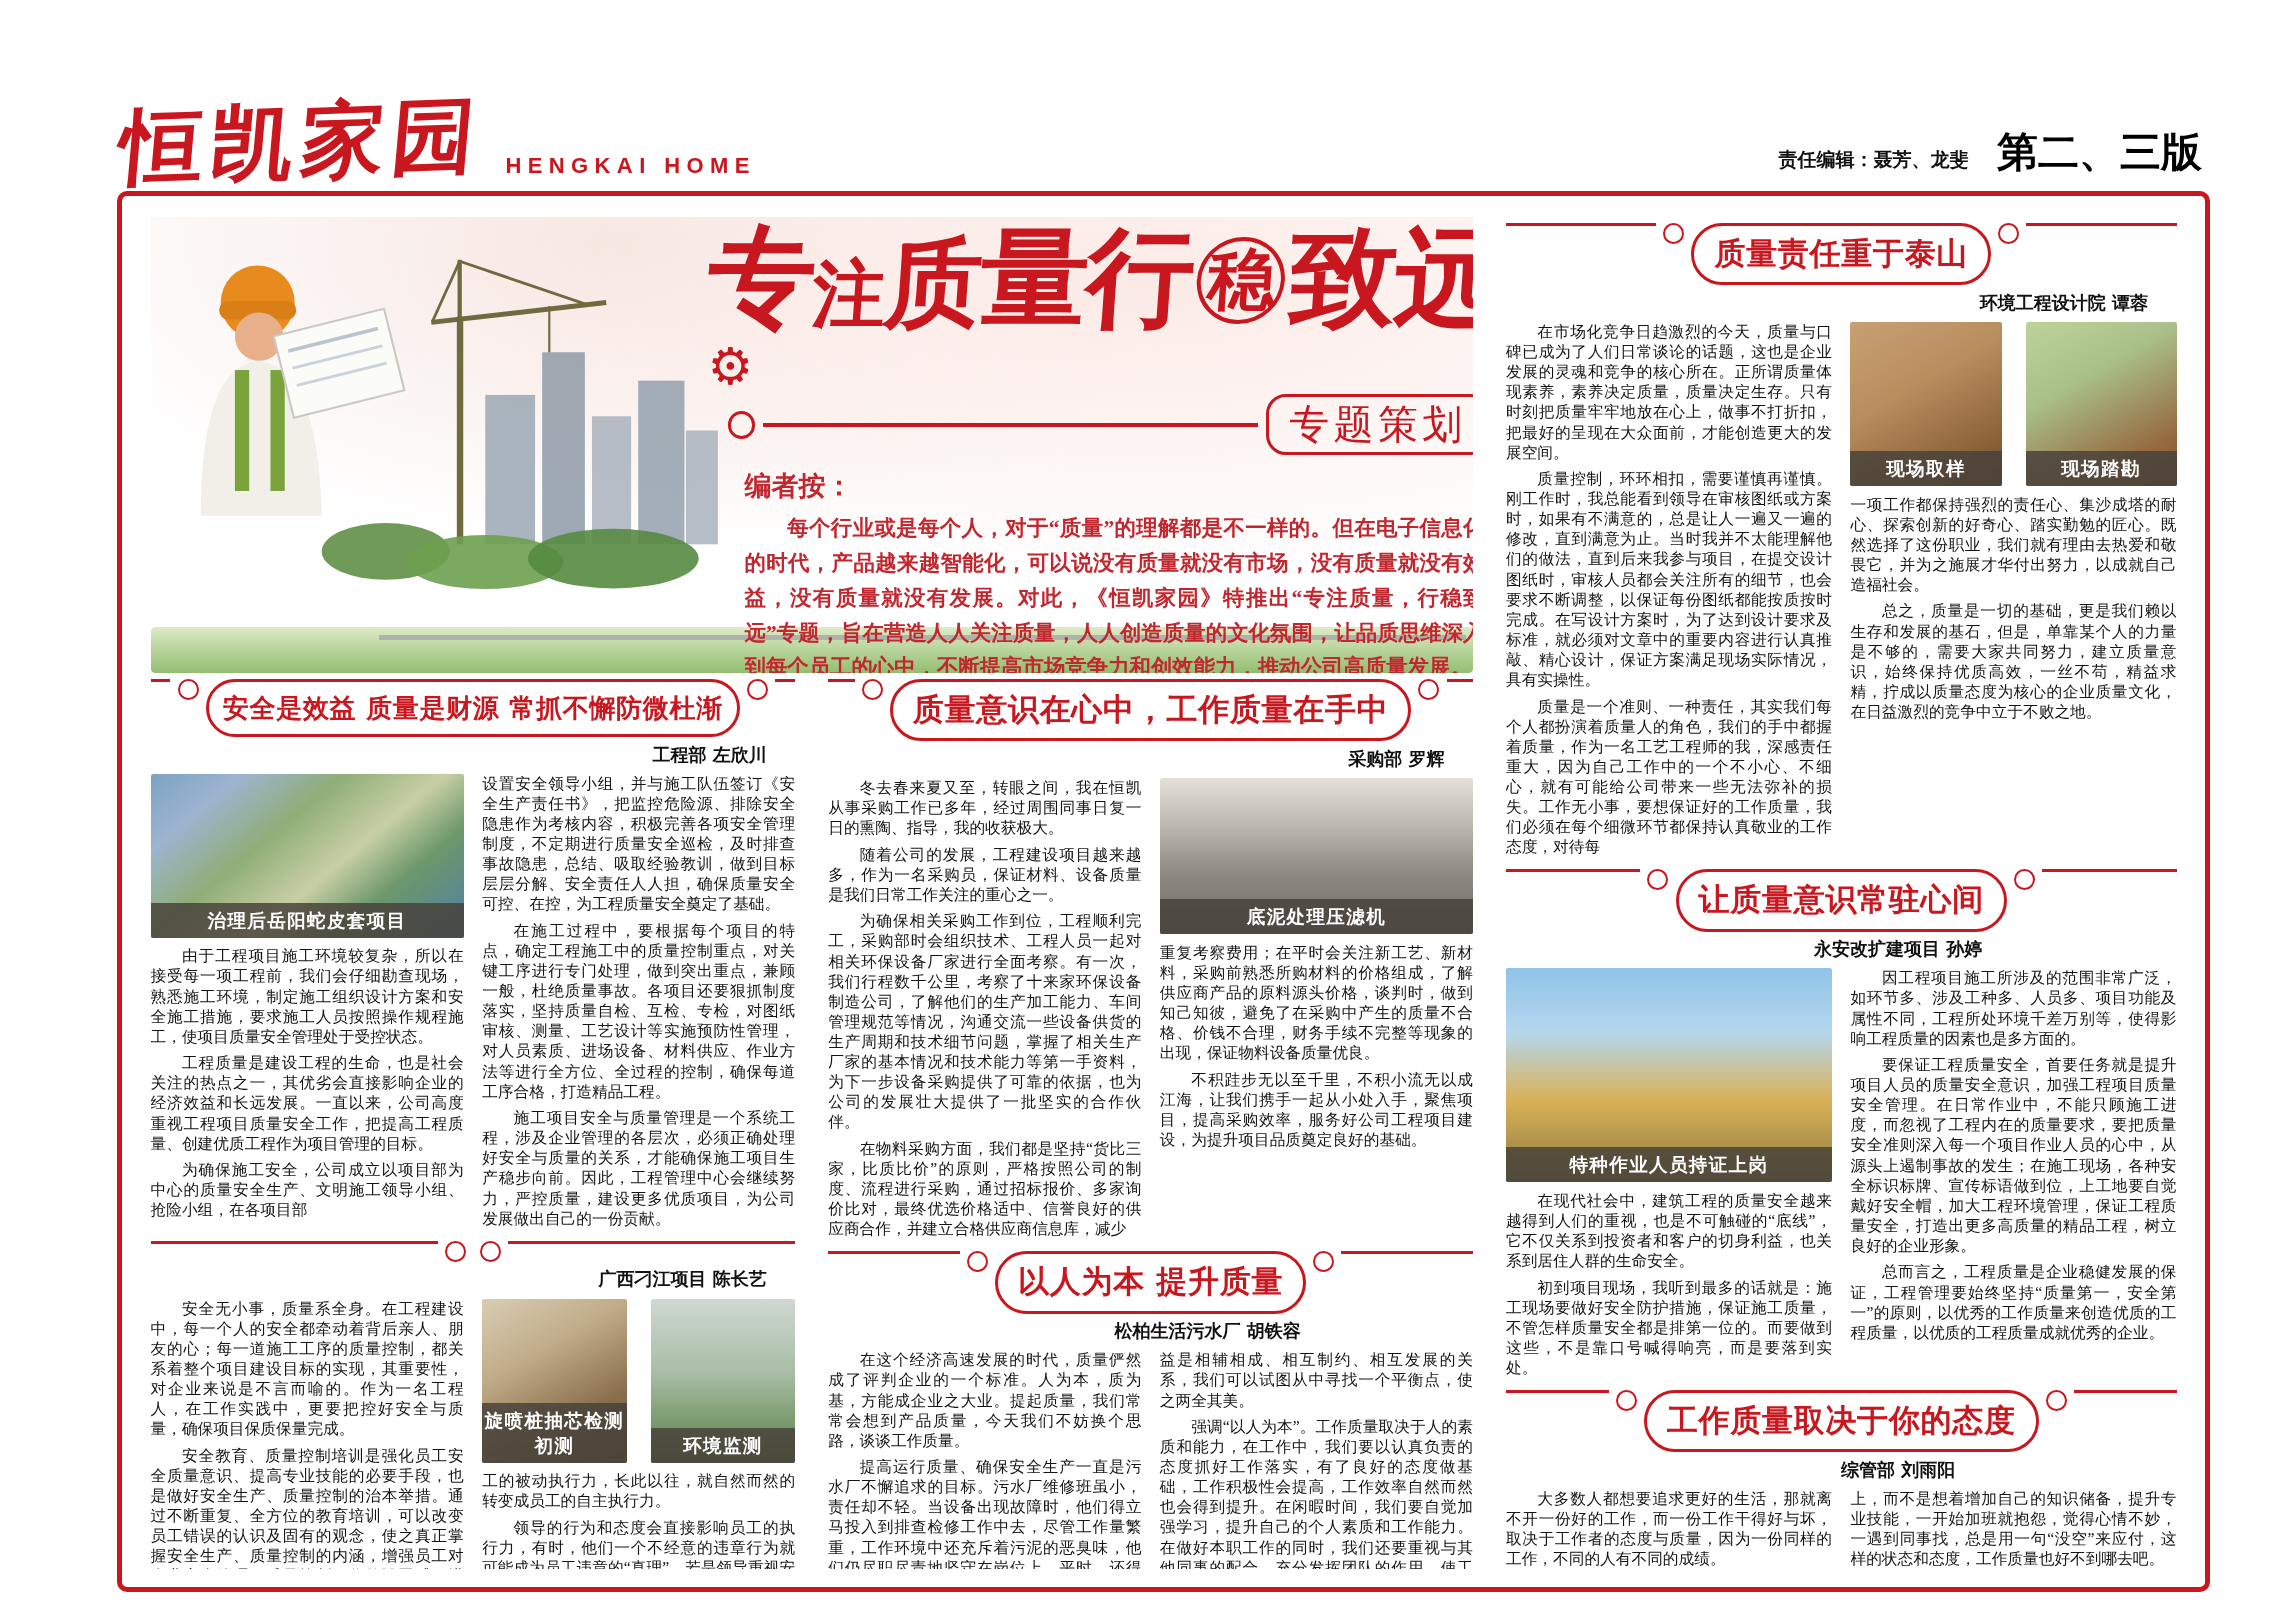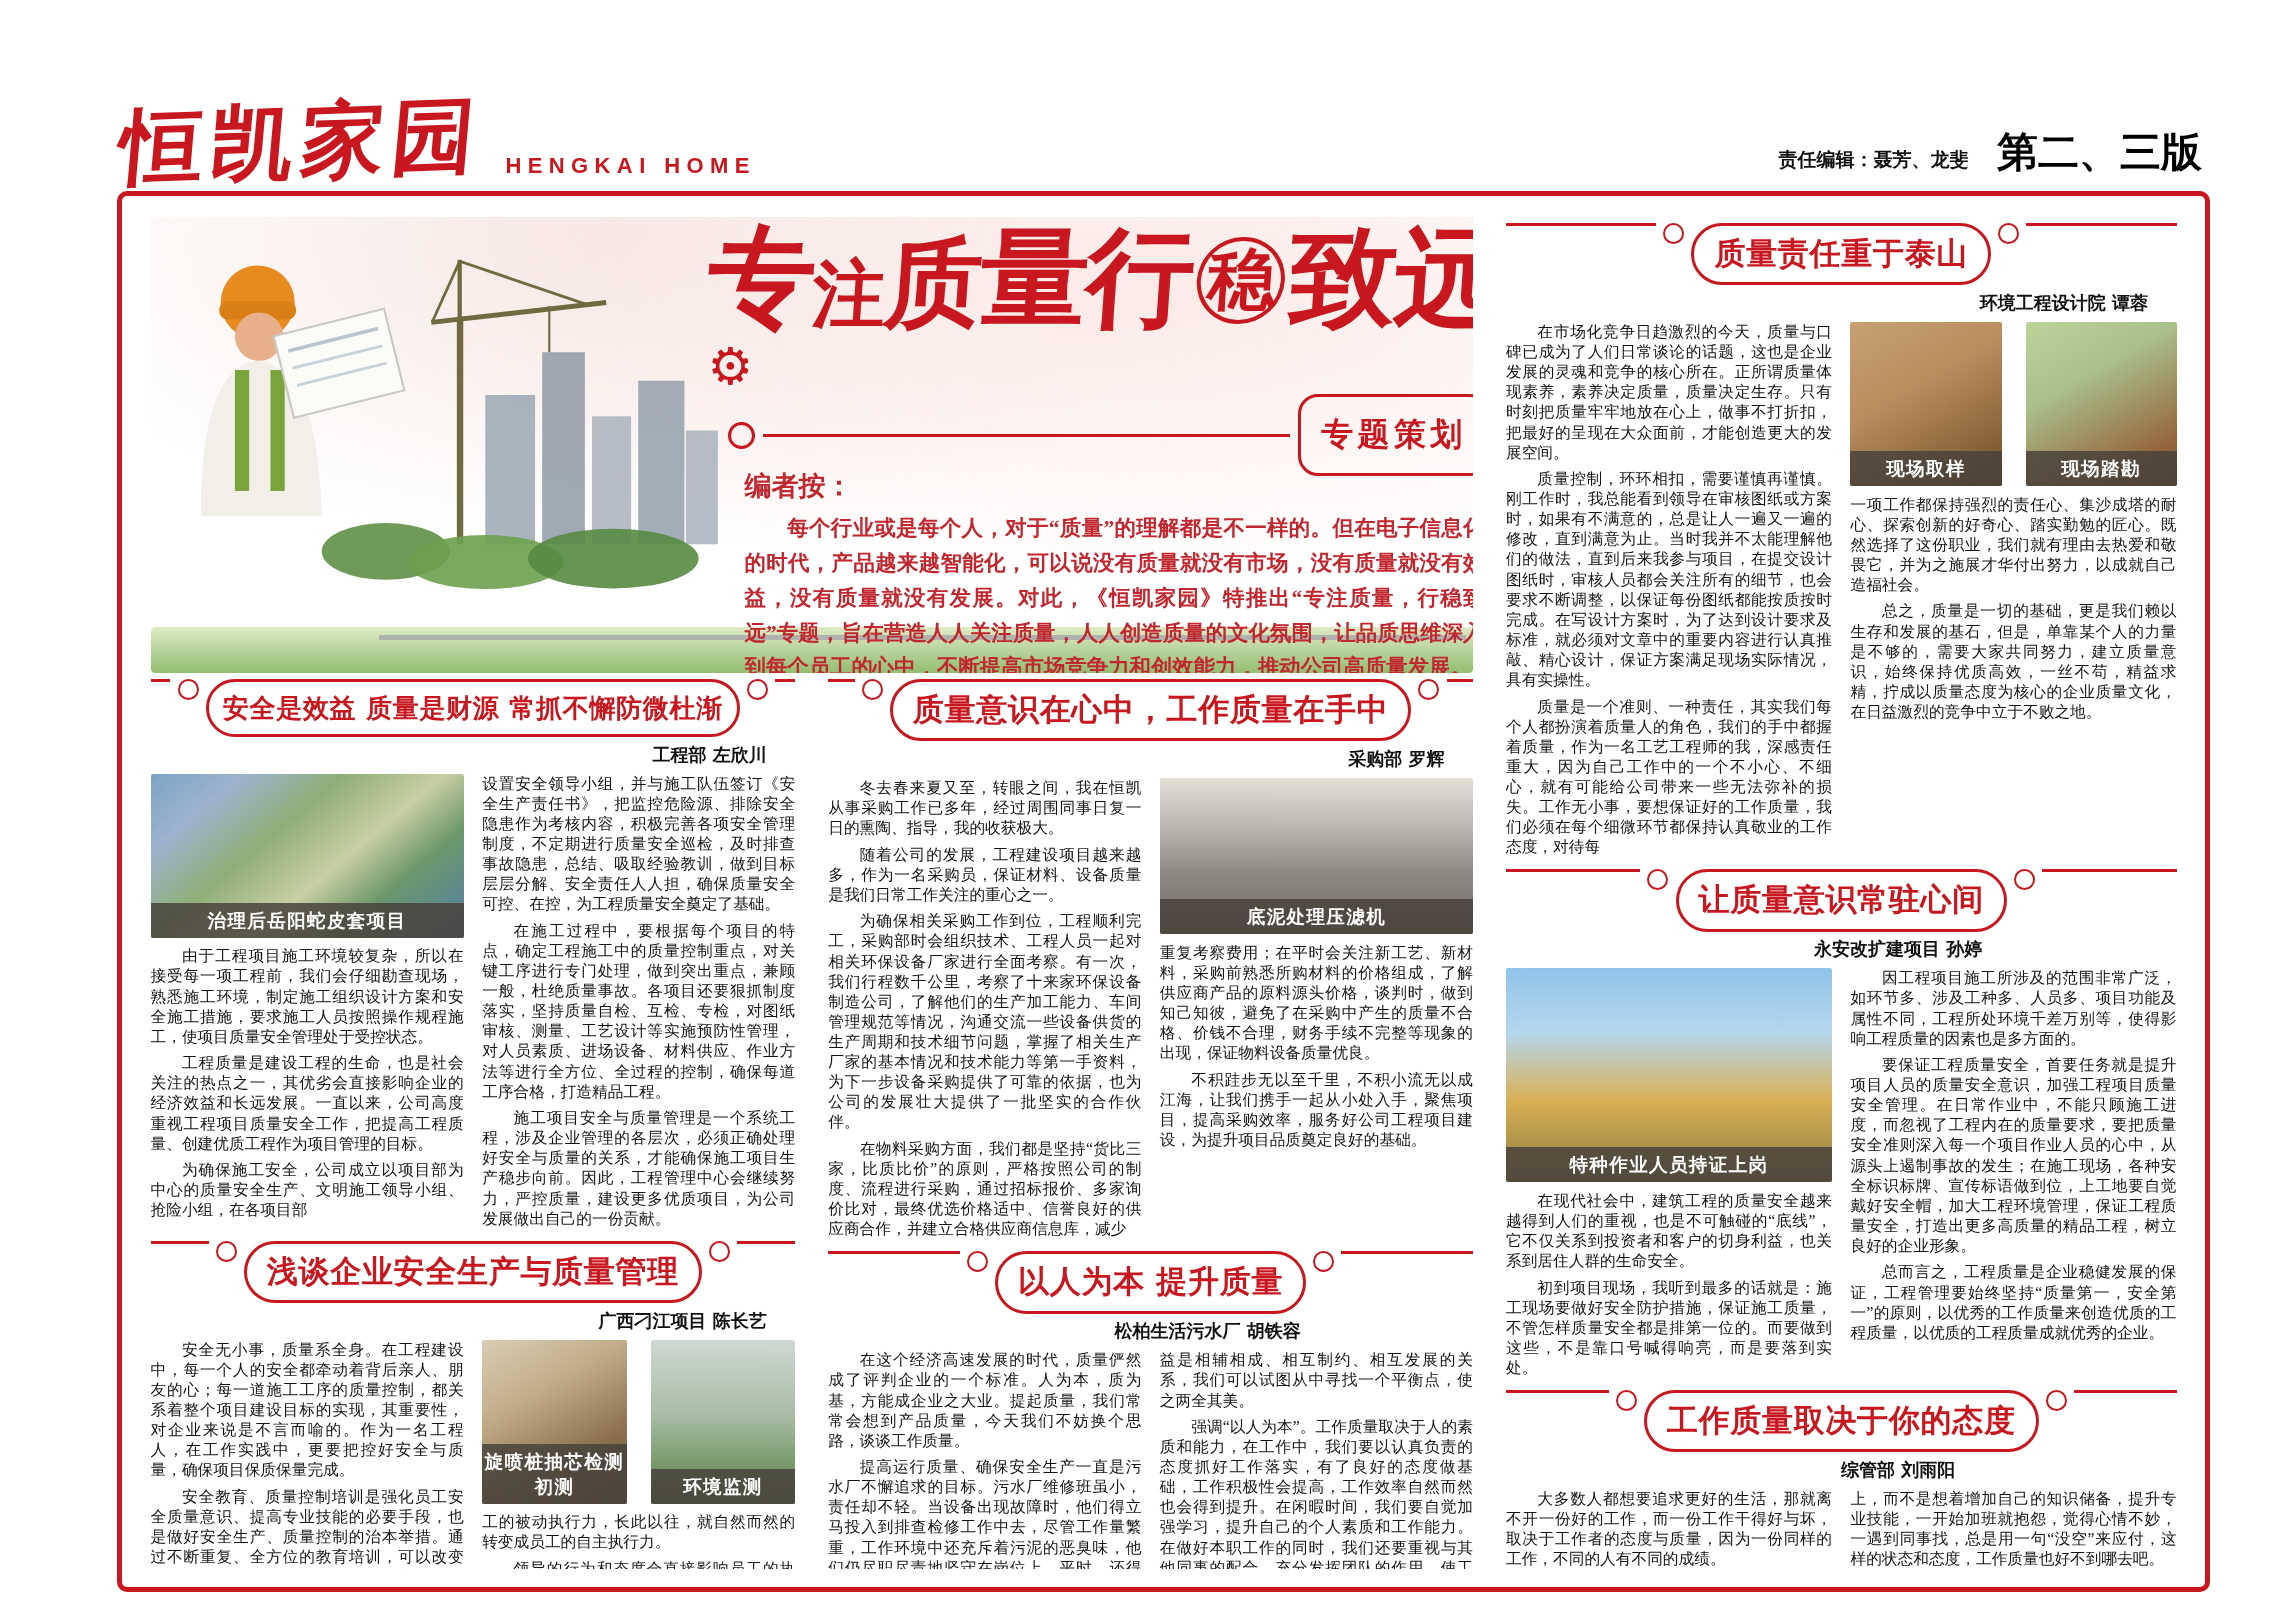--- a/index.html
+++ b/index.html
@@ -42,22 +42,22 @@
   .tc3{font-size:98px;line-height:.95;}
   .tc4{font-size:108px;line-height:.95;}
   .tgap{width:31px;}
   .tring{font-size:68px;line-height:1;border:4.3px solid #c8171e;border-radius:50%;
       padding:5.7px 7.1px;margin:0 4.3px 5.7px 4.3px;}
   .gear{position:absolute;left:557px;top:120px;font-size:51px;color:#c8171e;
       font-family:"DejaVu Sans",sans-serif;transform:none;}
   .title-rule{position:absolute;left:577px;top:177px;width:762px;display:flex;align-items:center;}
   .rule-ring{width:21.4px;height:21.4px;border:3.6px solid #c8171e;border-radius:50%;flex:none;}
   .rule-line{flex:1;height:3.6px;background:#c8171e;margin:0 8.5px;}
-  .badge{border:3.6px solid #c8171e;border-radius:20px;color:#c8171e;font-weight:bold;font-size:32px;
-      padding:16px 20px;letter-spacing:4.3px;white-space:nowrap;
+  .badge{border:3.6px solid #c8171e;border-radius:20px;color:#c8171e;font-weight:normal;font-size:40px;
+      padding:0 20px;letter-spacing:4.3px;white-space:nowrap;
       font-family:"DejaVu Sans","Liberation Sans",sans-serif;}
   .note{position:absolute;left:594px;top:251px;width:740px;color:#c2262e;}
   .note-label{font-size:27px;font-weight:bold;margin-bottom:7.1px;
       font-family:"DejaVu Sans",sans-serif;}
   .note-text{font-size:21.4px;line-height:1.62;font-weight:bold;text-align:justify;text-indent:2em;
       font-family:"Liberation Serif",serif;}
   
   .art-head{display:flex;margin:5.7px 0 1.4px 0;}
   .h-line{flex:1;height:2.8px;background:#c8171e;min-width:14.2px;}
   .h-ring{width:17px;height:17px;border:2.8px solid #c8171e;border-radius:50%;margin:0 7.1px;flex:none;}
@@ -190,21 +190,20 @@
               <p class="para">在施工过程中，要根据每个项目的特点，确定工程施工中的质量控制重点，对关键工序进行专门处理，做到突出重点，兼顾一般，杜绝质量事故。各项目还要狠抓制度落实，坚持质量自检、互检、专检，对图纸审核、测量、工艺设计等实施预防性管理，对人员素质、进场设备、材料供应、作业方法等进行全方位、全过程的控制，确保每道工序合格，打造精品工程。</p>
               <p class="para">施工项目安全与质量管理是一个系统工程，涉及企业管理的各层次，必须正确处理好安全与质量的关系，才能确保施工项目生产稳步向前。因此，工程管理中心会继续努力，严控质量，建设更多优质项目，为公司发展做出自己的一份贡献。</p>
             </div>
         </div>
       </section>
 
       <section>
         <div class="art-head">
           <span class="h-line"></span>
             <span class="h-ring"></span>
-          <span class="h-pill">浅谈企业安全生产与质量管理</span>
           <span class="h-ring"></span>
             <span class="h-line"></span>
         </div>
         <div class="byline">广西刁江项目 陈长艺</div>
         <div class="cols">
           <div class="c paras">
               <p class="para">安全无小事，质量系全身。在工程建设中，每一个人的安全都牵动着背后亲人、朋友的心；每一道施工工序的质量控制，都关系着整个项目建设目标的实现，其重要性，对企业来说是不言而喻的。作为一名工程人，在工作实践中，更要把控好安全与质量，确保项目保质保量完成。</p>
               <p class="para">安全教育、质量控制培训是强化员工安全质量意识、提高专业技能的必要手段，也是做好安全生产、质量控制的治本举措。通过不断重复、全方位的教育培训，可以改变员工错误的认识及固有的观念，使之真正掌握安全生产、质量控制的内涵，增强员工对企业安全管理、质量控制工作的认同感，进一步提高员工的自主执行力。</p>
             </div>
           <div class="c">

